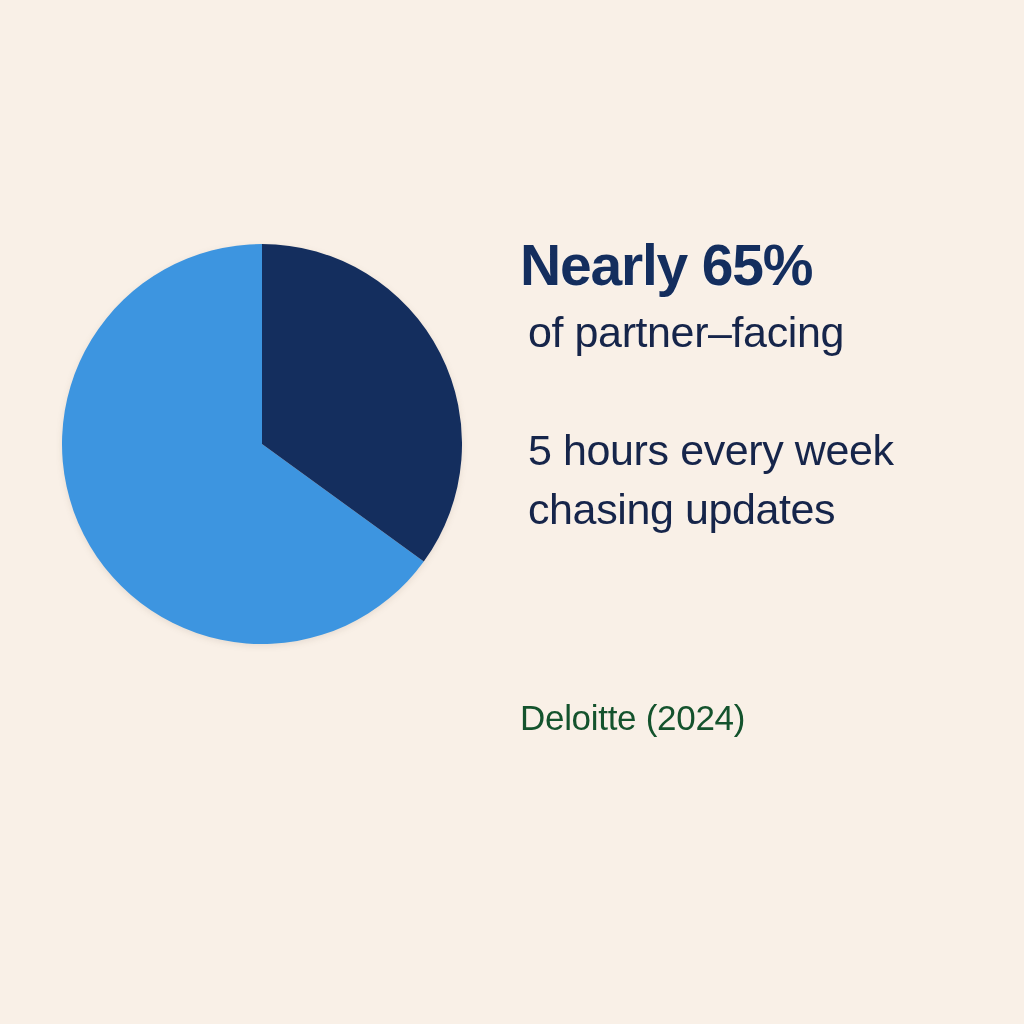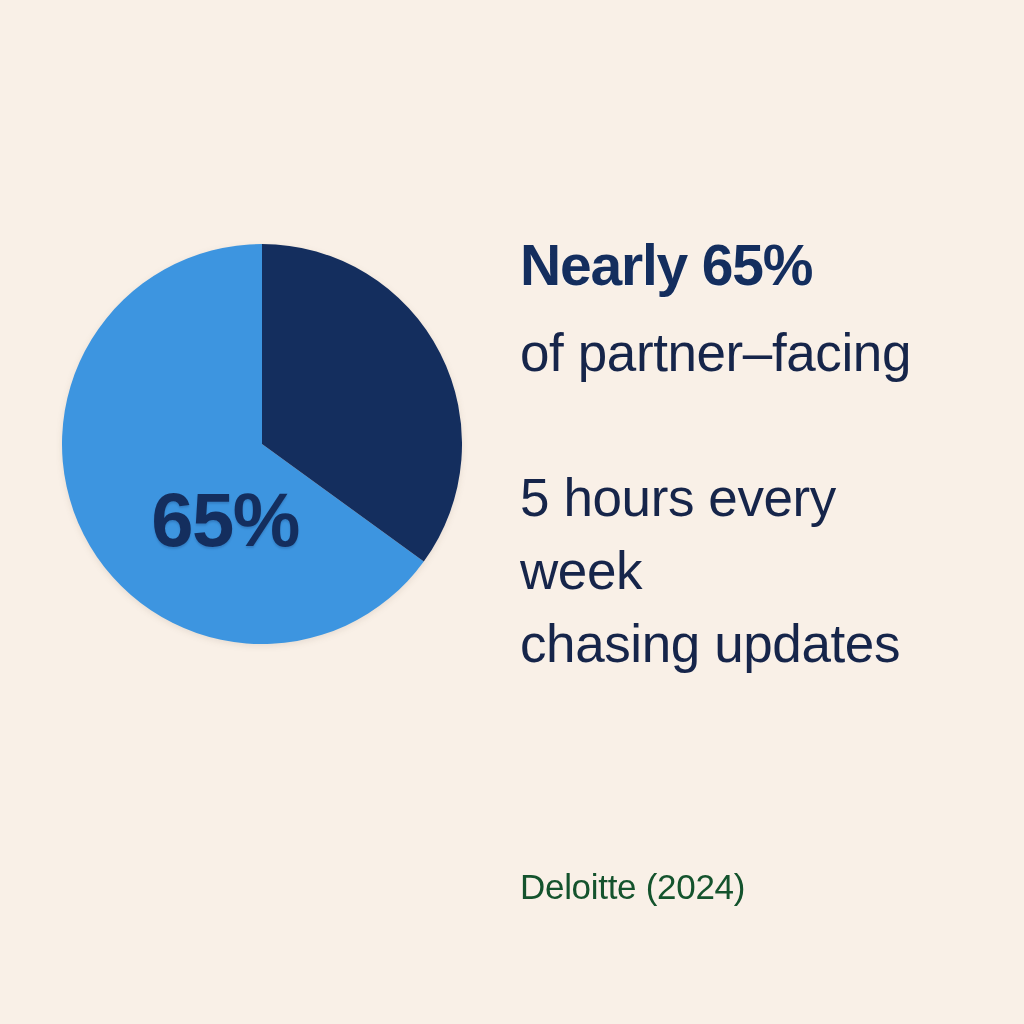--- a/index.html
+++ b/index.html
@@ -57,30 +57,30 @@
     left: 520px;
     top: 236px;
     width: 460px;
   }
   #headline {
     font-size: 57px;
     font-weight: 700;
     color: #142e5e;
     letter-spacing: -1.2px;
     line-height: 1.04;
-    margin: 0 0 22px 0;
+    margin: 0 0 0 0;
     text-shadow: 0 1px 1px rgba(255,255,255,0.55);
   }
   #body-copy {
-    font-size: 53px;
+    font-size: 43px;
     font-weight: 400;
     color: #16254a;
     line-height: 1.37;
     letter-spacing: -0.4px;
-    margin: 0;
+    margin: 8px;
     max-width: 452px;
   }
   #attribution {
     margin: 40px 0 0 0;
     font-size: 35px;
     font-weight: 400;
     color: #14532d;
     letter-spacing: -0.3px;
     line-height: 1.2;
   }
@@ -90,21 +90,20 @@
 
 <div id="card" style="background: rgb(249, 240, 231);">
 
   <div id="chart-area">
     <svg id="pie-svg" viewBox="0 0 400 400" xmlns="http://www.w3.org/2000/svg">
 
       <path id="slice-major" d="M 200 200 L 361.80 317.56 A 200 200 0 1 1 200.00 0.00 Z" fill="#3D95E0"></path>
 
       <path id="slice-minor" d="M 200 200 L 200.00 0.00 A 200 200 0 0 1 361.80 317.56 Z" fill="#142E5E"></path>
     </svg>
-    <div id="pie-center-label">65%</div>
   </div>
 
   <div id="text-col">
     <h1 id="headline">Nearly 65%</h1>
     <p id="body-copy"><span>of partner–facing</span><br><br><span>5 hours every week</span><br><span>chasing updates</span><br><br><br></p>
     <p id="attribution">Deloitte (2024)</p>
   </div>
 
 </div>
 

